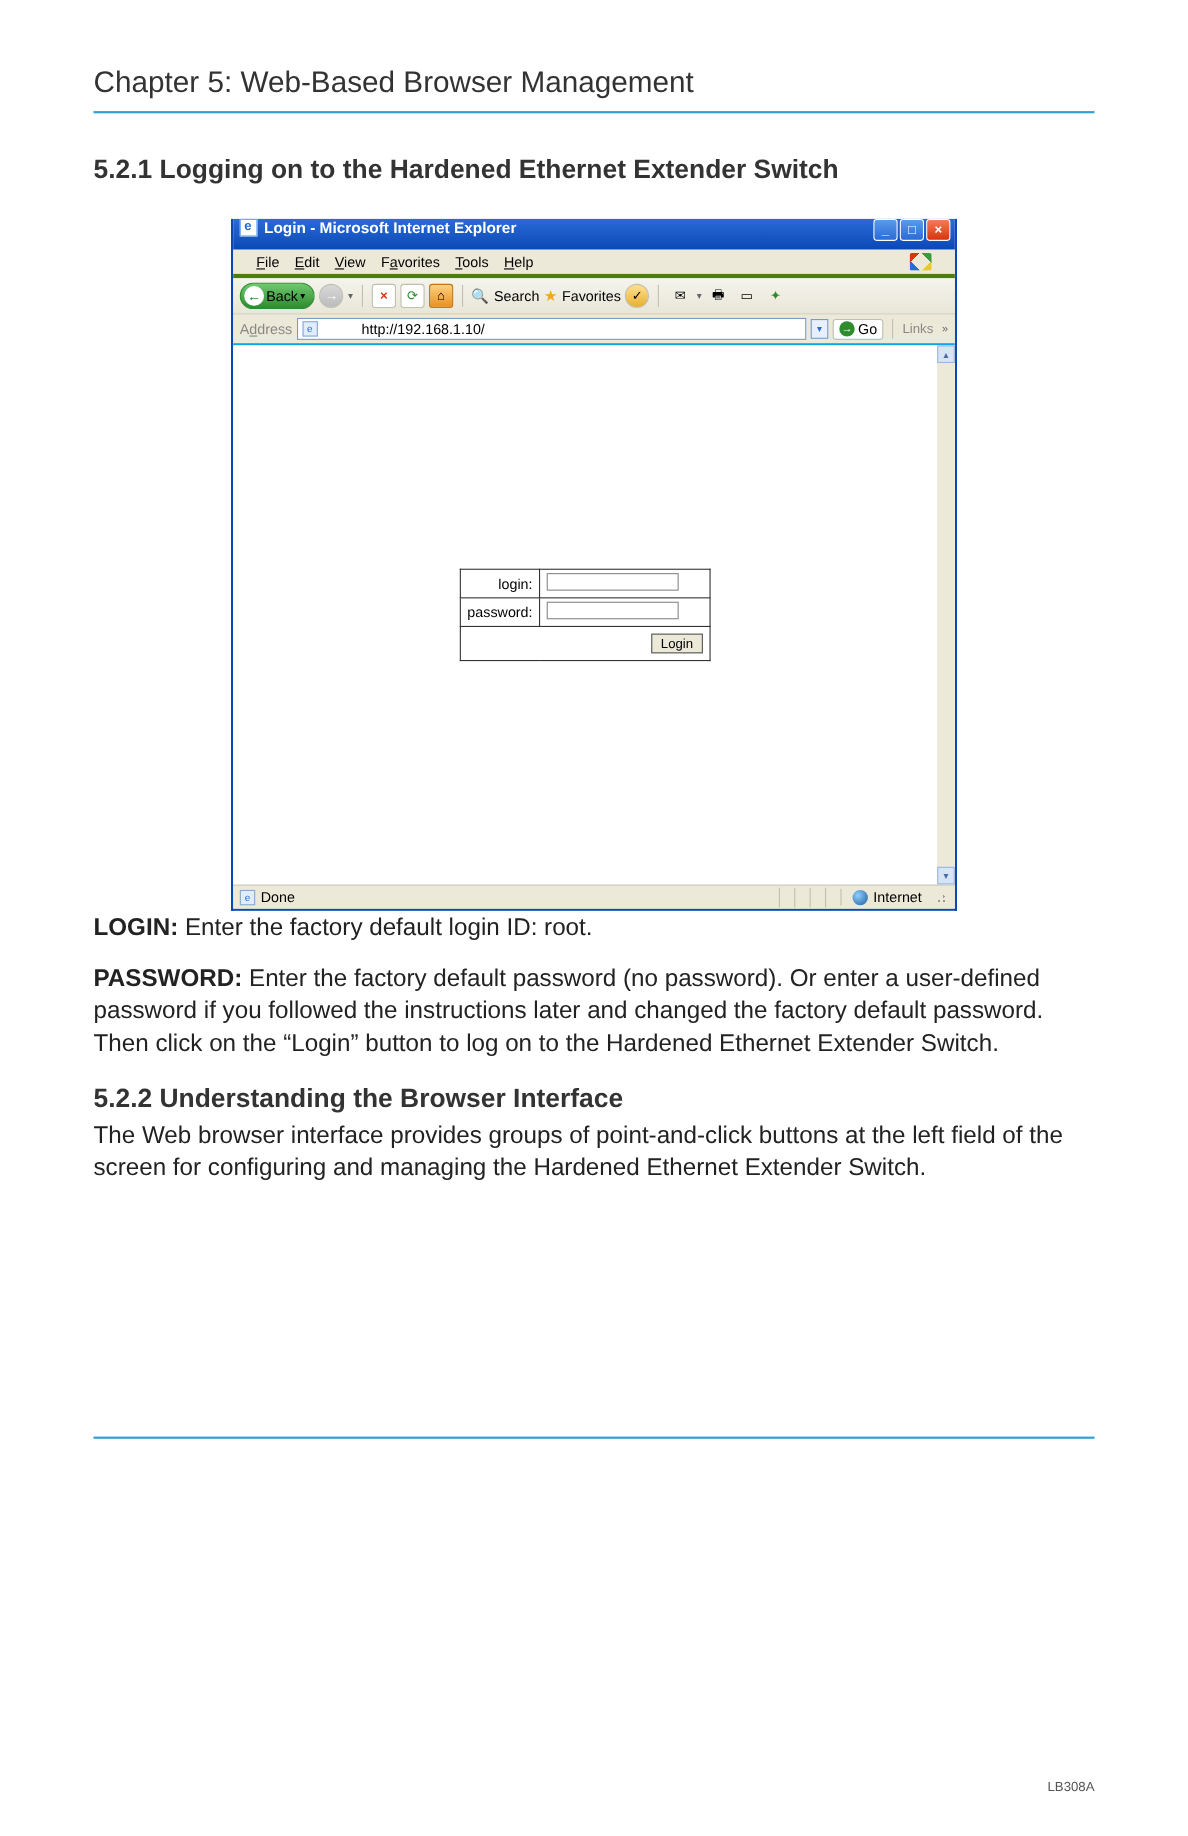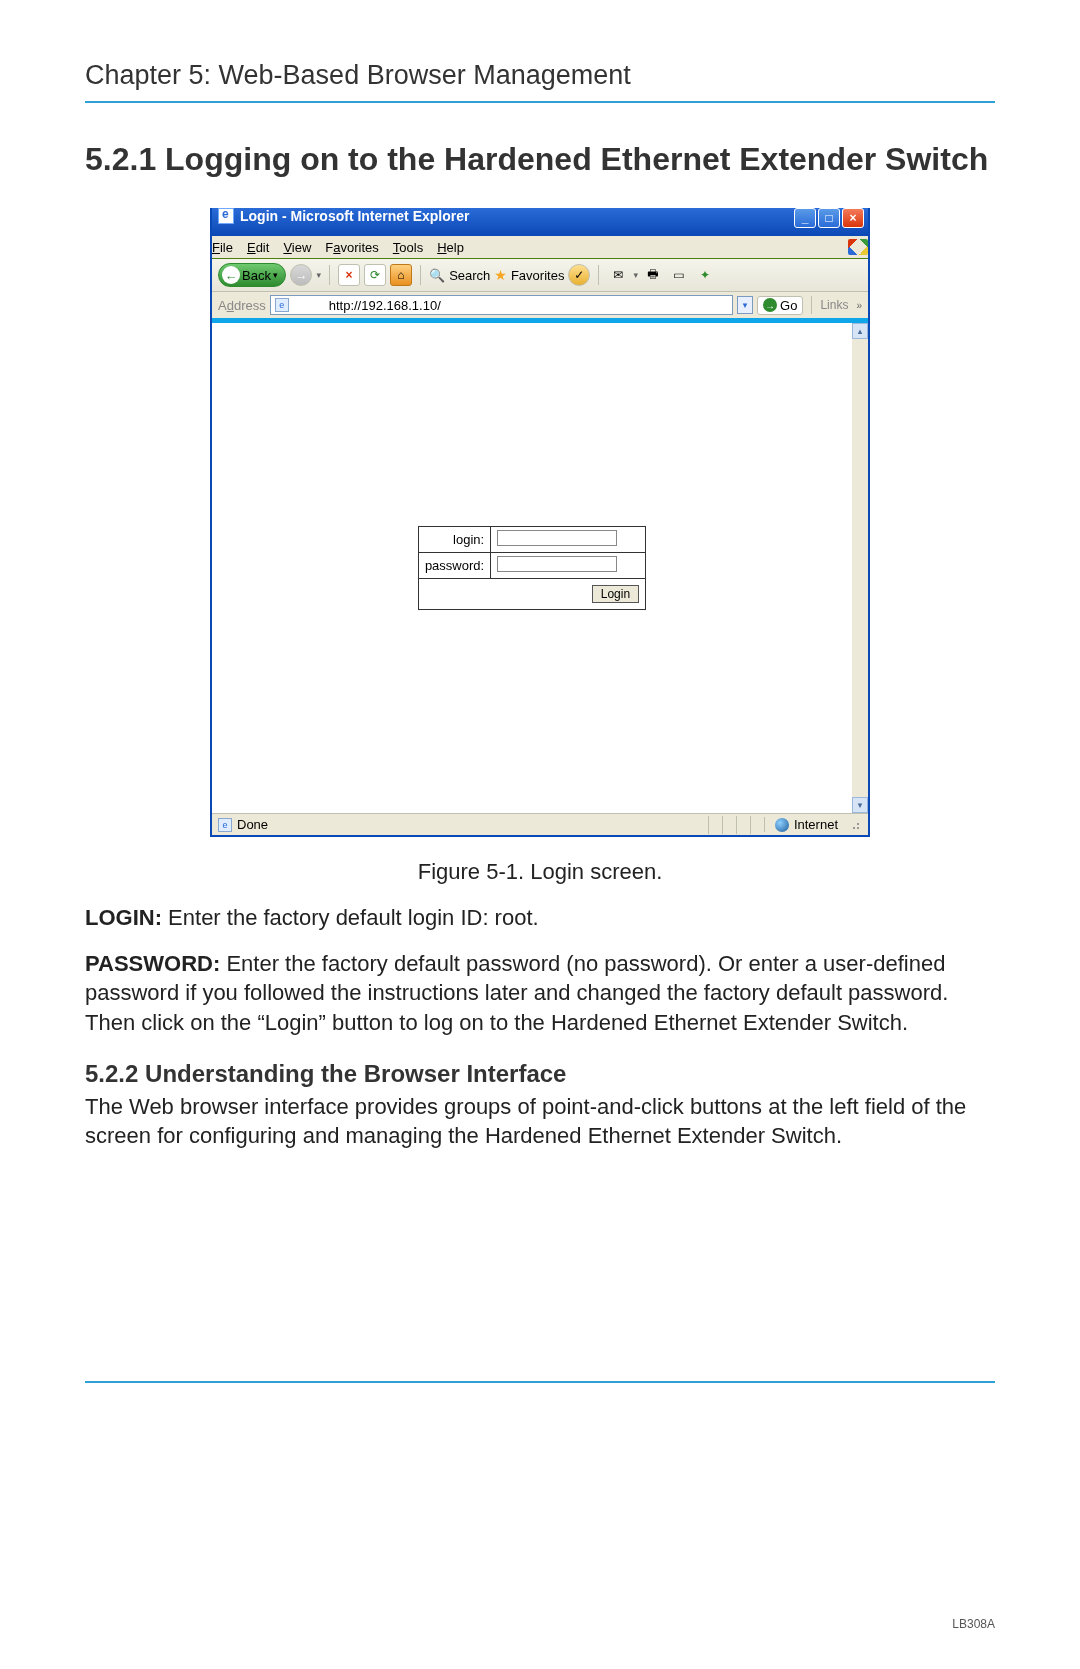--- a/index.html
+++ b/index.html
@@ -19,21 +19,21 @@
     font-weight: 400;
     color: #333;
     margin-bottom: 10px;
   }
   .divider-blue {
     border: none;
     border-top: 2px solid #2ea0d6;
     margin-bottom: 38px;
   }
   .section-heading {
-    font-size: 32px;
+    font-size: 24px;
     font-weight: 600;
     color: #333;
     margin-bottom: 30px;
   }
   .section-heading-2 {
     font-size: 24px;
     font-weight: 600;
     color: #333;
     margin-top: 22px;
     margin-bottom: 4px;
@@ -99,22 +99,22 @@
     border-radius: 3px;
     display: flex; align-items: center; justify-content: center;
     font-size: 12px;
     font-weight: bold;
     color: #fff;
   }
   .winbtn.min, .winbtn.max { background: linear-gradient(#5a9be8,#2a6bd8); }
   .winbtn.close { background: linear-gradient(#f57b5a,#d9340a); }
   .menubar {
     background: #ece9d8;
-    border-bottom: 1px solid #4d7c0f;
-    padding: 3px 0;
+    border-bottom: 4px solid #4d7c0f;
+    padding: 3px 21px;
     display: flex;
     gap: 14px;
     align-items: center;
   }
   .menu-item { font-size: 13px; }
   .menu-item u { text-decoration: underline; }
   .win-flag {
     margin-left: auto;
     width: 20px; height: 16px;
     background:
@@ -153,21 +153,21 @@
     border-radius: 50%;
     background: #fff;
     display: flex; align-items: center; justify-content: center;
     color: #2e8b2e;
     font-weight: bold;
   }
   .tb-sep { width: 1px; height: 20px; background: #c0c0b0; margin: 0 4px; }
   .tb-text { font-size: 13px; }
   .addrbar {
     background: #ece9d8;
-    border-bottom: 5px solid #0ea5e9;
+    border-bottom: 2px solid #0ea5e9;
     padding: 3px 6px;
     display: flex;
     align-items: center;
     gap: 4px;
   }
   .addr-label { color: #888; font-size: 13px; }
   .addr-input {
     flex: 1;
     border: 1px solid #7a9ac0;
     background: #fff;
@@ -417,21 +417,20 @@
         </div>
         <div class="status-right">
           <span class="globe"></span>
           <span>Internet</span>
         </div>
         <span class="grip"></span>
       </div>
     </div>
   </div>
 
-  <div class="figure-caption">Figure 5-1. Login screen.</div>
 
 
   <p class="body-text">
     <b>LOGIN:</b><span> Enter the factory default login ID: root.</span>
   </p>
 
   <p class="body-text">
     <b>PASSWORD:</b><span> Enter the factory default password (no password). Or enter a user-defined password if you followed the instructions later and changed the factory default password. Then click on the “Login” button to log on to the Hardened Ethernet Extender Switch.</span>
   </p>
 

